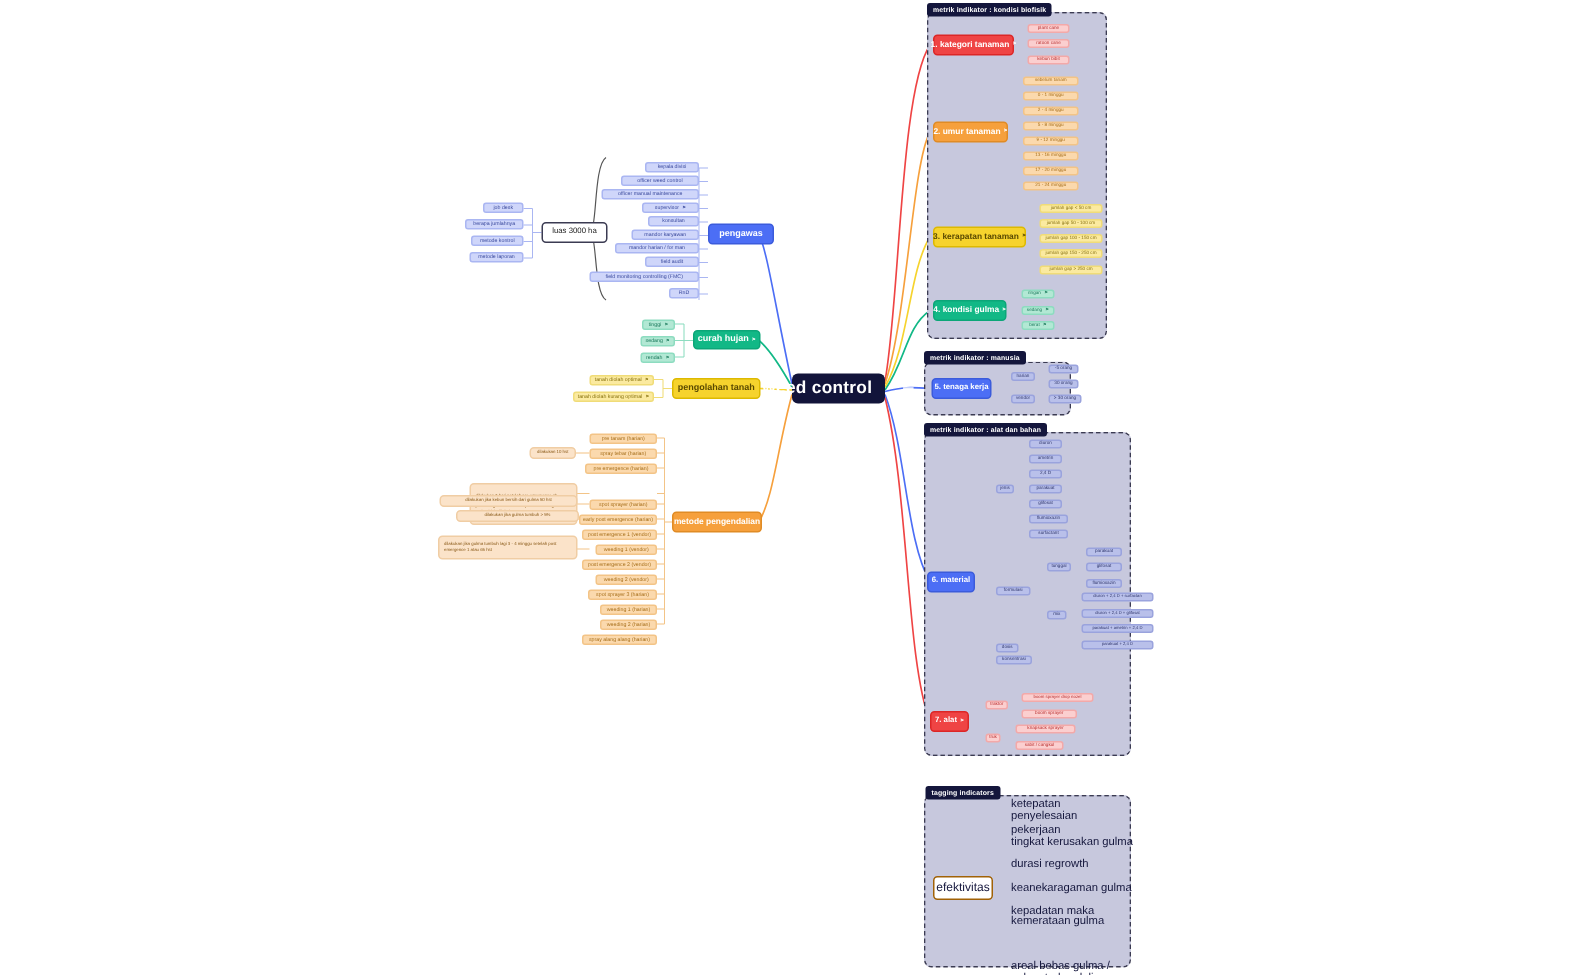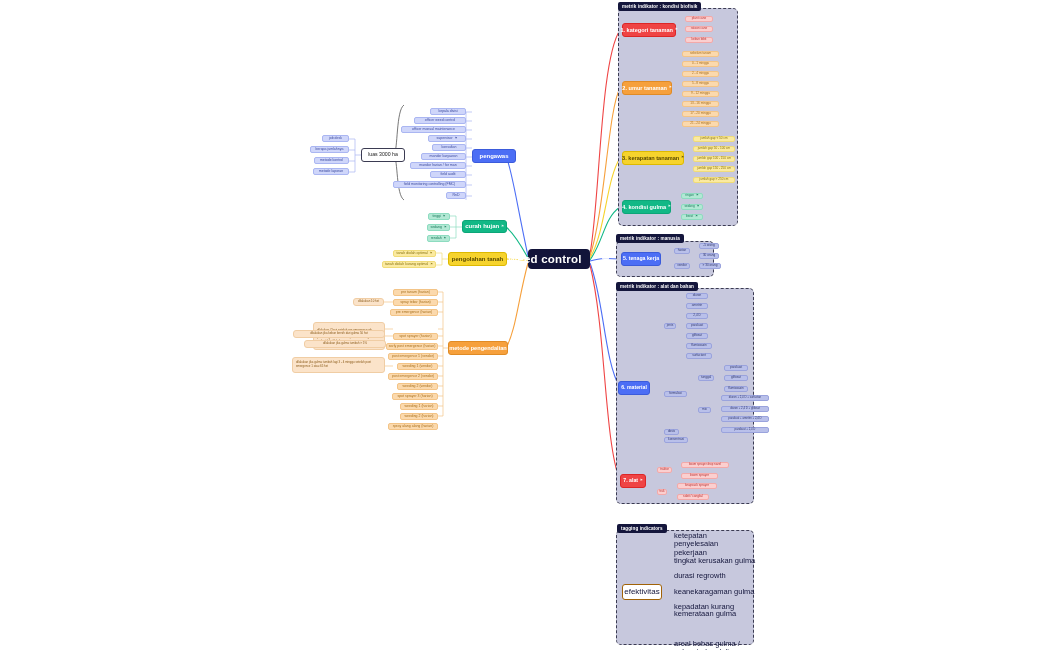--- a/index.html
+++ b/index.html
@@ -655,21 +655,21 @@
   <div class="node tg-label" style="left:674px; top:556px; width:78px; height:10px; text-align:left; justify-content:flex-start;">
     <span>tingkat kerusakan gulma</span>
   </div>
   <div class="node tg-label" style="left:674px; top:571px; width:78px; height:10px; text-align:left; justify-content:flex-start;">
     <span>durasi regrowth</span>
   </div>
   <div class="node tg-label" style="left:674px; top:587px; width:78px; height:10px; text-align:left; justify-content:flex-start;">
     <span>keanekaragaman gulma</span>
   </div>
   <div class="node tg-label" style="left:674px; top:602px; width:78px; height:10px; text-align:left; justify-content:flex-start;">
-    <span>kepadatan kurang</span>
+    <span>kepadatan maka</span>
   </div>
   <div class="node tg-label" style="left:674px; top:609px; width:78px; height:10px; text-align:left; justify-content:flex-start;">
     <span>kemerataan gulma</span>
   </div>
   <div class="node wrap tg-label" style="left:674px; top:640px; width:80px; height:18px; text-align:left; justify-content:flex-start; align-items:flex-start;">
     <span>areal bebas gulma / gulma terkendali</span>
   </div>
 
 </div>
 

